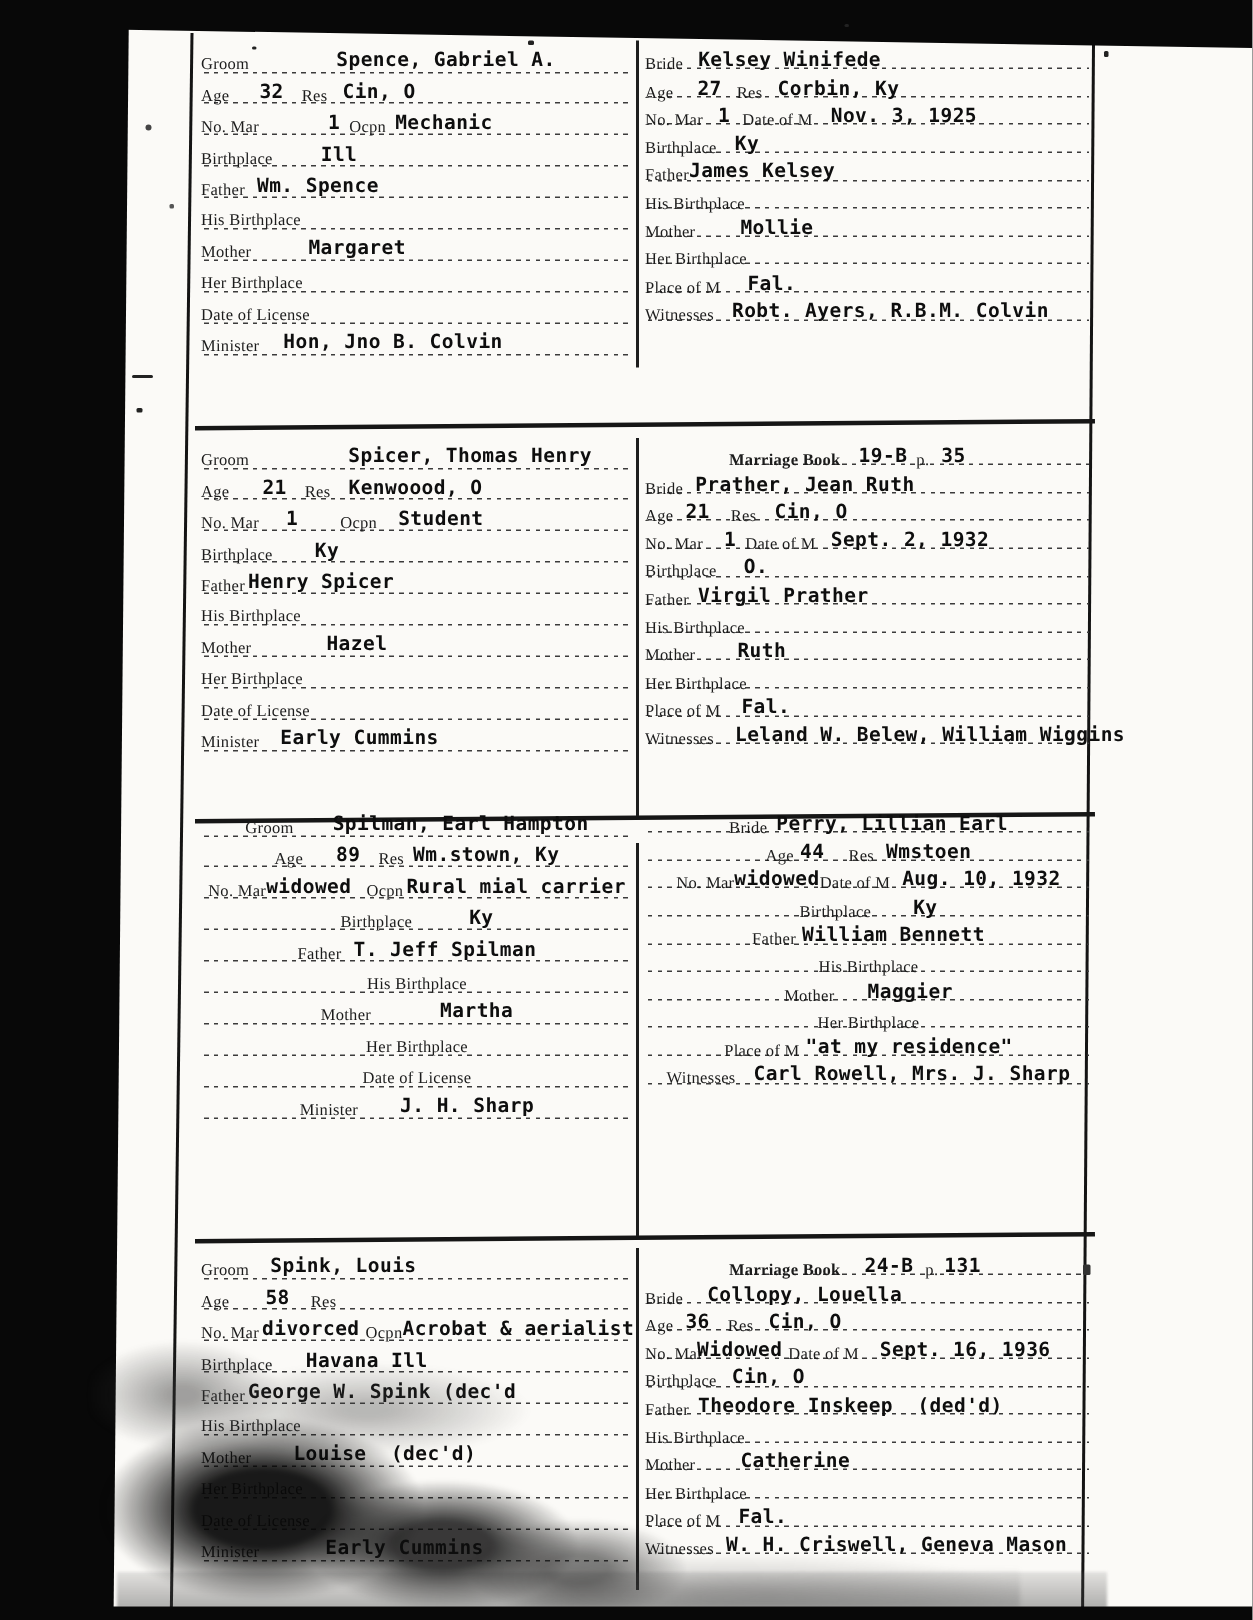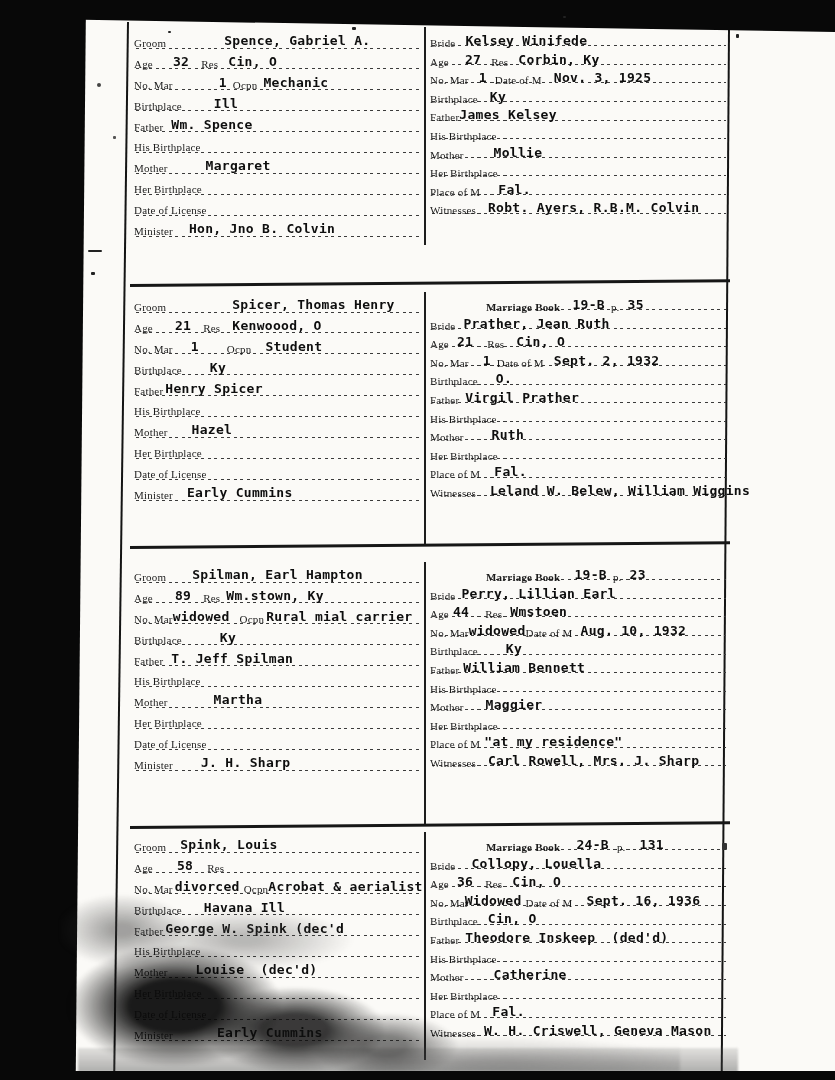--- a/index.html
+++ b/index.html
@@ -110,55 +110,54 @@
   </div>
 
   <div class="card" style="top:296px;height:212px;">
     <div class="gcol">
       <div class="row"><span class="lbl">Groom</span><span class="val" style="margin-left:66px">Spicer, Thomas Henry</span></div>
       <div class="row"><span class="lbl">Age</span><span class="val" style="margin-left:22px">21</span><span class="lbl" style="margin-left:12px">Res</span><span class="val" style="margin-left:12px">Kenwoood, O</span></div>
       <div class="row"><span class="lbl">No. Mar</span><span class="val" style="margin-left:18px">1</span><span class="lbl" style="margin-left:28px">Ocpn</span><span class="val" style="margin-left:14px">Student</span></div>
       <div class="row"><span class="lbl">Birthplace</span><span class="val" style="margin-left:28px">Ky</span></div>
       <div class="row"><span class="lbl">Father</span><span class="val" style="margin-left:2px">Henry Spicer</span></div>
       <div class="row"><span class="lbl">His Birthplace</span><span class="val"></span></div>
-      <div class="row"><span class="lbl">Mother</span><span class="val" style="margin-left:24px">Hazel</span></div>
+      <div class="row"><span class="lbl">Mother</span><span class="val" style="margin-left:50px">Hazel</span></div>
       <div class="row"><span class="lbl">Her  Birthplace</span><span class="val"></span></div>
       <div class="row"><span class="lbl">Date of License</span><span class="val"></span></div>
       <div class="row"><span class="lbl">Minister</span><span class="val" style="margin-left:14px">Early Cummins</span></div>
     </div>
     <div class="bcol">
       <div class="row mb"><span class="lbl mbl" style="margin-left:56px">Marriage Book</span><span class="val" style="margin-left:12px">19-B</span><span class="lbl" style="margin-left:6px">p.</span><span class="val" style="margin-left:8px">35</span></div>
       <div class="row"><span class="lbl">Bride</span><span class="val" style="margin-left:8px">Prather, Jean Ruth</span></div>
       <div class="row"><span class="lbl">Age</span><span class="val" style="margin-left:8px">21</span><span class="lbl" style="margin-left:14px">Res</span><span class="val" style="margin-left:12px">Cin, O</span></div>
       <div class="row"><span class="lbl">No. Mar</span><span class="val" style="margin-left:14px">1</span><span class="lbl" style="margin-left:6px">Date of M</span><span class="val" style="margin-left:10px">Sept. 2, 1932</span></div>
       <div class="row"><span class="lbl">Birthplace</span><span class="val" style="margin-left:18px">O.</span></div>
       <div class="row"><span class="lbl">Father</span><span class="val" style="margin-left:6px">Virgil Prather</span></div>
       <div class="row"><span class="lbl">His Birthplace</span><span class="val"></span></div>
       <div class="row"><span class="lbl">Mother</span><span class="val" style="margin-left:28px">Ruth</span></div>
       <div class="row"><span class="lbl">Her  Birthplace</span><span class="val"></span></div>
       <div class="row"><span class="lbl">Place of M</span><span class="val" style="margin-left:14px">Fal.</span></div>
       <div class="row"><span class="lbl">Witnesses</span><span class="val" style="margin-left:14px">Leland W. Belew, William Wiggins</span></div>
     </div>
   </div>
 
-  <div class="card" style="top:566px;height:212px;">
+  <div class="card" style="top:541px;height:212px;text-align:center;">
     <div class="gcol">
       <div class="row"><span class="lbl">Groom</span><span class="val" style="margin-left:26px">Spilman, Earl Hampton</span></div>
       <div class="row"><span class="lbl">Age</span><span class="val" style="margin-left:22px">89</span><span class="lbl" style="margin-left:12px">Res</span><span class="val" style="margin-left:6px">Wm.stown, Ky</span></div>
       <div class="row"><span class="lbl">No. Mar</span><span class="val" style="margin-left:0px">widowed</span><span class="lbl" style="margin-left:10px">Ocpn</span><span class="val" style="margin-left:2px">Rural mial carrier</span></div>
       <div class="row"><span class="lbl">Birthplace</span><span class="val" style="margin-left:38px">Ky</span></div>
       <div class="row"><span class="lbl">Father</span><span class="val" style="margin-left:8px">T. Jeff Spilman</span></div>
       <div class="row"><span class="lbl">His Birthplace</span><span class="val"></span></div>
       <div class="row"><span class="lbl">Mother</span><span class="val" style="margin-left:46px">Martha</span></div>
       <div class="row"><span class="lbl">Her  Birthplace</span><span class="val"></span></div>
       <div class="row"><span class="lbl">Date of License</span><span class="val"></span></div>
       <div class="row"><span class="lbl">Minister</span><span class="val" style="margin-left:28px">J. H. Sharp</span></div>
     </div>
     <div class="bcol">
-      <div class="row mb"><span class="lbl mbl" style="margin-left:56px">Marriage Book</span><span class="val" style="margin-left:14px">19-B</span><span class="lbl" style="margin-left:6px">p.</span><span class="val" style="margin-left:8px">23</span></div>
       <div class="row"><span class="lbl">Bride</span><span class="val" style="margin-left:6px">Perry, Lillian Earl</span></div>
       <div class="row"><span class="lbl">Age</span><span class="val" style="margin-left:4px">44</span><span class="lbl" style="margin-left:16px">Res</span><span class="val" style="margin-left:8px">Wmstoen</span></div>
       <div class="row"><span class="lbl">No. Mar</span><span class="val" style="margin-left:0px">widowed</span><span class="lbl" style="margin-left:0px">Date of M</span><span class="val" style="margin-left:8px">Aug. 10, 1932</span></div>
       <div class="row"><span class="lbl">Birthplace</span><span class="val" style="margin-left:28px">Ky</span></div>
       <div class="row"><span class="lbl">Father</span><span class="val" style="margin-left:4px">William Bennett</span></div>
       <div class="row"><span class="lbl">His Birthplace</span><span class="val"></span></div>
       <div class="row"><span class="lbl">Mother</span><span class="val" style="margin-left:22px">Maggier</span></div>
       <div class="row"><span class="lbl">Her  Birthplace</span><span class="val"></span></div>
       <div class="row"><span class="lbl">Place of M</span><span class="val" style="margin-left:4px">"at my residence"</span></div>
       <div class="row"><span class="lbl">Witnesses</span><span class="val" style="margin-left:12px">Carl Rowell, Mrs. J. Sharp</span></div>
@@ -172,21 +171,21 @@
       <div class="row"><span class="lbl">No. Mar</span><span class="val" style="margin-left:2px">divorced</span><span class="lbl" style="margin-left:4px">Ocpn</span><span class="val" style="margin-left:0px">Acrobat &amp; aerialist</span></div>
       <div class="row"><span class="lbl">Birthplace</span><span class="val" style="margin-left:22px">Havana Ill</span></div>
       <div class="row"><span class="lbl">Father</span><span class="val" style="margin-left:2px">George W. Spink (dec'd</span></div>
       <div class="row"><span class="lbl">His Birthplace</span><span class="val"></span></div>
       <div class="row"><span class="lbl">Mother</span><span class="val" style="margin-left:28px">Louise  (dec'd)</span></div>
       <div class="row"><span class="lbl">Her  Birthplace</span><span class="val"></span></div>
       <div class="row"><span class="lbl">Date of License</span><span class="val"></span></div>
       <div class="row"><span class="lbl">Minister</span><span class="val" style="margin-left:44px">Early Cummins</span></div>
     </div>
     <div class="bcol">
-      <div class="row mb"><span class="lbl mbl" style="margin-left:56px">Marriage Book</span><span class="val" style="margin-left:16px">24-B</span><span class="lbl" style="margin-left:8px">p.</span><span class="val" style="margin-left:14px">131</span></div>
+      <div class="row mb"><span class="lbl mbl" style="margin-left:56px">Marriage Book</span><span class="val" style="margin-left:16px">24-B</span><span class="lbl" style="margin-left:8px">p.</span><span class="val" style="margin-left:4px">131</span></div>
       <div class="row"><span class="lbl">Bride</span><span class="val" style="margin-left:16px">Collopy, Louella</span></div>
       <div class="row"><span class="lbl">Age</span><span class="val" style="margin-left:8px">36</span><span class="lbl" style="margin-left:12px">Res</span><span class="val" style="margin-left:10px">Cin, O</span></div>
       <div class="row"><span class="lbl">No. Mar</span><span class="val" style="margin-left:-4px">Widowed</span><span class="lbl" style="margin-left:4px">Date of M</span><span class="val" style="margin-left:14px">Sept. 16, 1936</span></div>
       <div class="row"><span class="lbl">Birthplace</span><span class="val" style="margin-left:10px">Cin, O</span></div>
       <div class="row"><span class="lbl">Father</span><span class="val" style="margin-left:6px">Theodore Inskeep  (ded'd)</span></div>
       <div class="row"><span class="lbl">His Birthplace</span><span class="val"></span></div>
       <div class="row"><span class="lbl">Mother</span><span class="val" style="margin-left:30px">Catherine</span></div>
       <div class="row"><span class="lbl">Her  Birthplace</span><span class="val"></span></div>
       <div class="row"><span class="lbl">Place of M</span><span class="val" style="margin-left:12px">Fal.</span></div>
       <div class="row"><span class="lbl">Witnesses</span><span class="val" style="margin-left:8px">W. H. Criswell, Geneva Mason</span></div>

